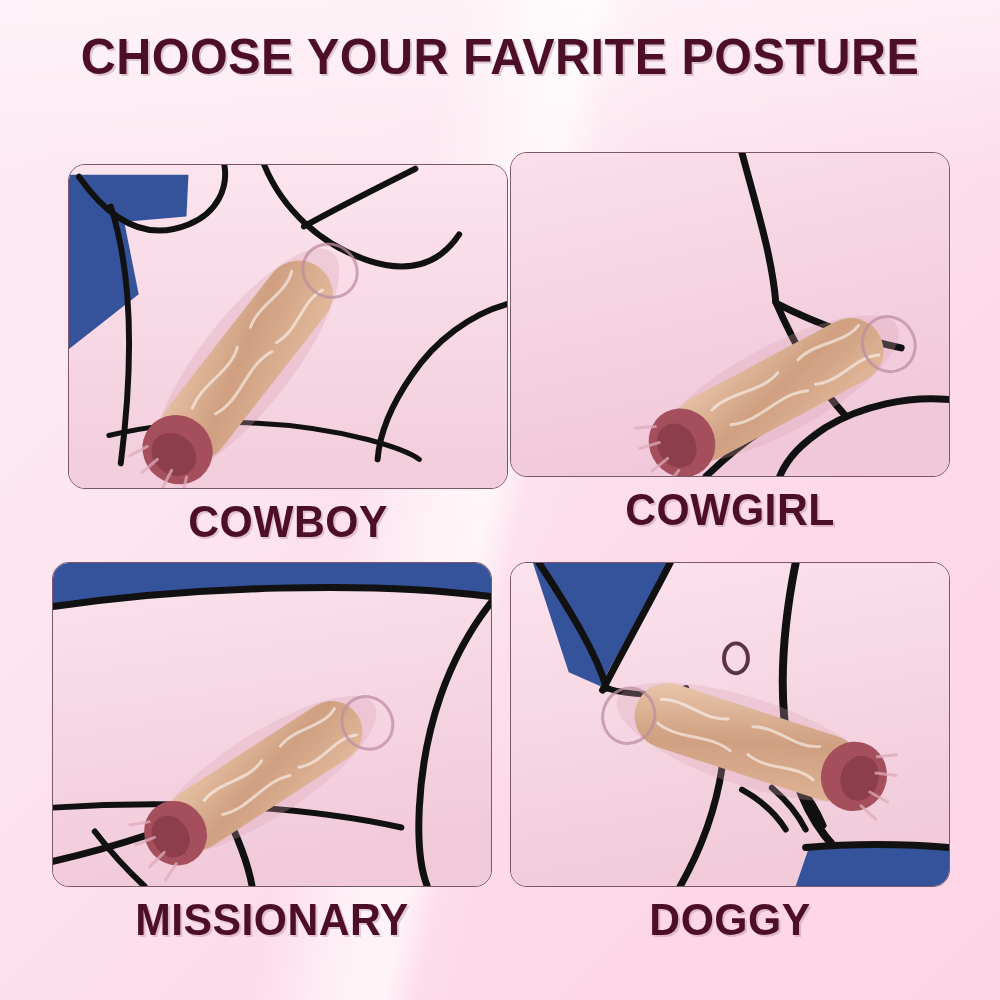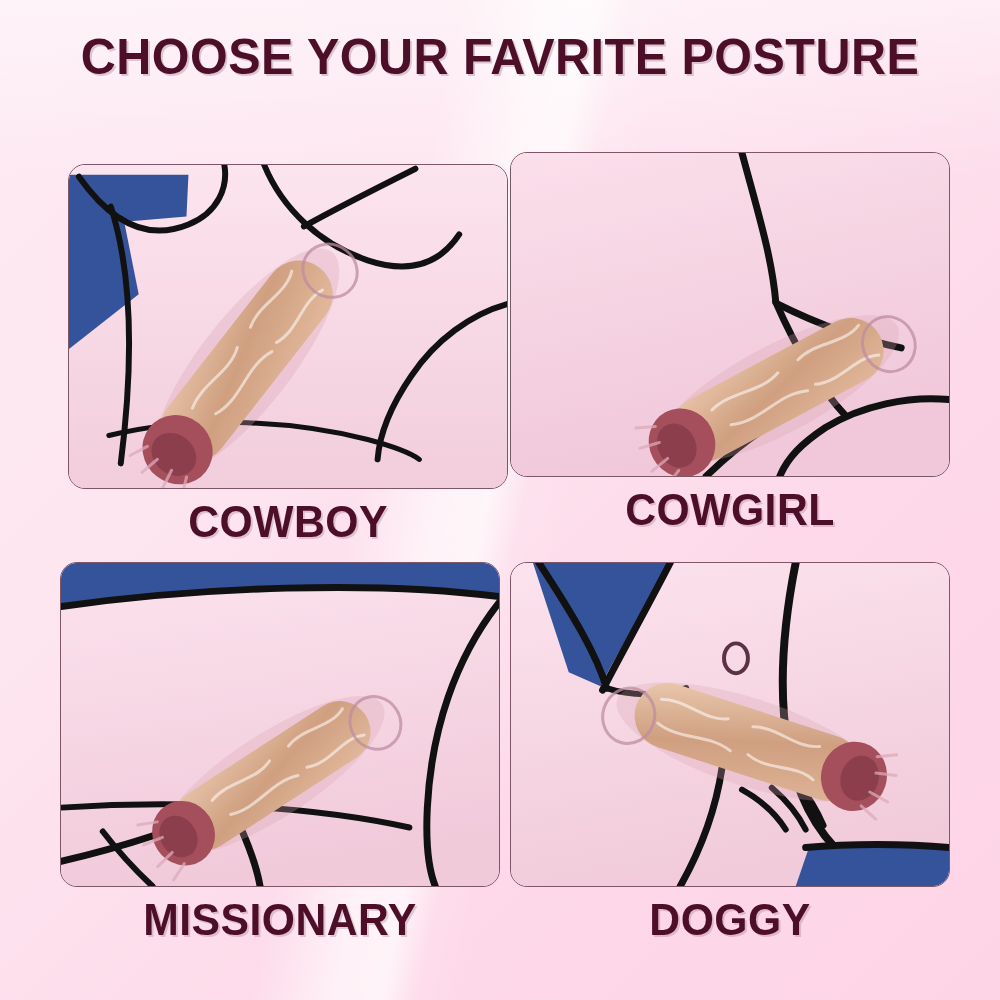--- a/index.html
+++ b/index.html
@@ -61,21 +61,21 @@
     width: 898px;
     height: 732px;
   }
   .cell {
     position: absolute;
     width: 440px;
     height: 325px;
   }
   .cell.c0 { left: 16px;   top: 0; margin-top: 12px; }
   .cell.c1 { left: 458px; top: 0; border-radius: 18px; }
-  .cell.c2 { left: 8px;   top: 410px; }
+  .cell.c2 { left: 0;   top: 410px; }
   .cell.c3 { left: 458px; top: 410px; text-decoration: underline; }
 
   .panel {
     position: absolute;
     left: 0; top: 0;
     width: 440px;
     height: 325px;
     border-radius: 17px;
     overflow: hidden;
     border: 1.5px solid #7d5668;

